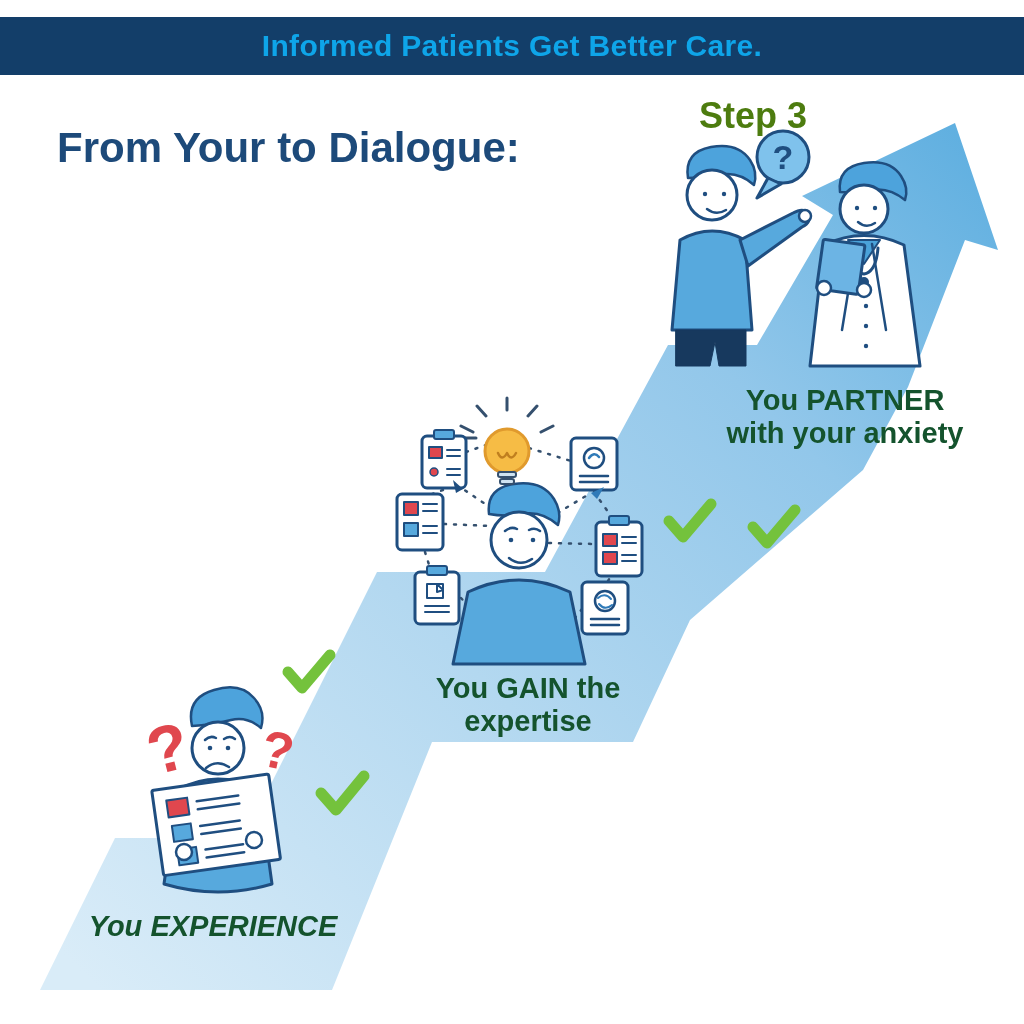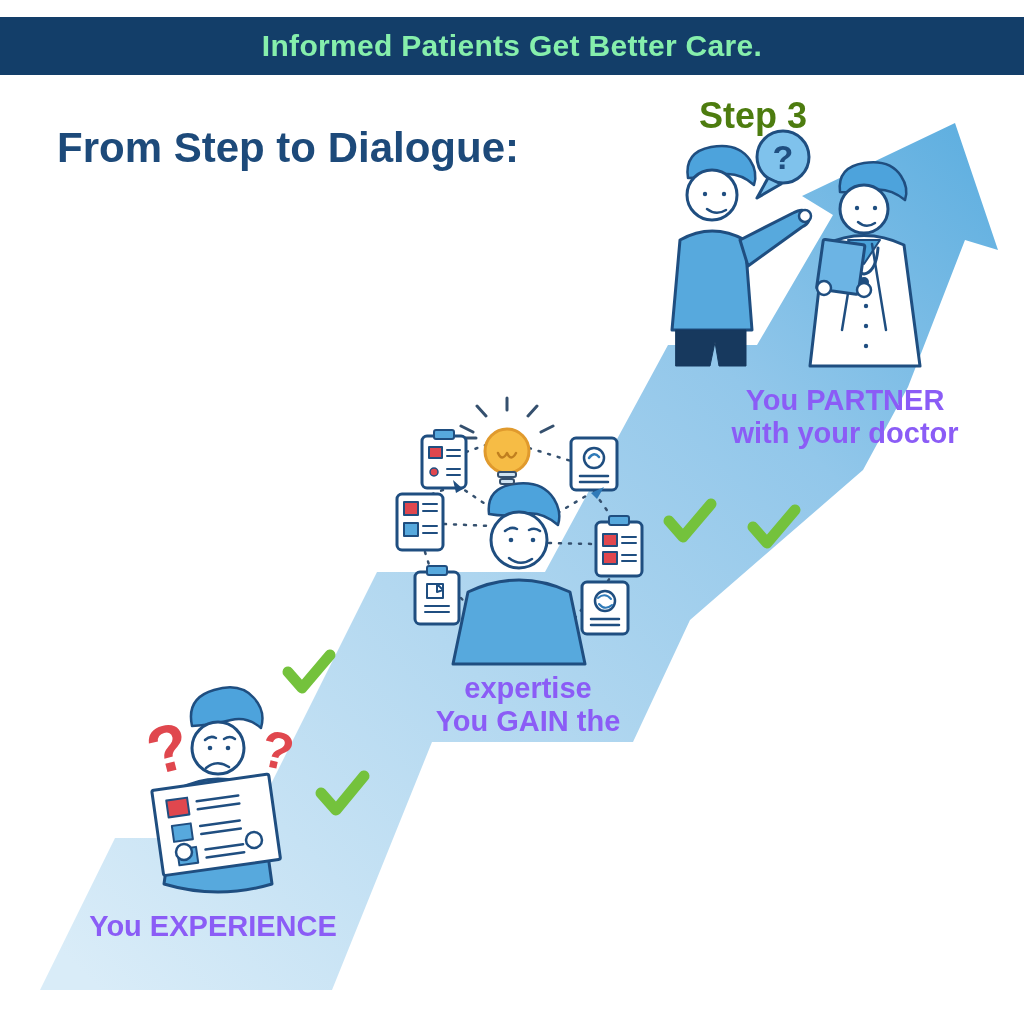--- a/index.html
+++ b/index.html
@@ -1,25 +1,25 @@
 <!DOCTYPE html>
 <html><head>
 <meta charset="utf-8">
 <style>
   html,body{margin:0;padding:0;background:#ffffff;}
   .stage{position:relative;width:1024px;height:1024px;background:#ffffff;overflow:hidden;
          font-family:"Liberation Sans",sans-serif;}
   .banner{position:absolute;left:0;top:17px;width:1024px;height:58px;background:#133e69;
           display:flex;align-items:center;justify-content:center;}
-  .banner-text{color:#86efac;font-size:30px;font-weight:bold;letter-spacing:.3px;}
+  .banner-text{color:#0ea5e9;font-size:30px;font-weight:bold;letter-spacing:.3px;}
   .title{position:absolute;left:57px;top:120px;color:#1d4a7a;font-size:42px;font-weight:bold;
          line-height:56px;white-space:nowrap;}
   .step-label{position:absolute;width:300px;text-align:left;color:#4d7c0f;
               font-size:36px;font-weight:bold;}
-  .caption{position:absolute;width:320px;text-align:center;color:#8b5cf6;
+  .caption{position:absolute;width:320px;text-align:center;color:#14532d;
            font-size:29px;font-weight:bold;line-height:33px;}
   svg{position:absolute;left:0;top:0;}
 </style>
 </head>
 <body>
 
 <div class="stage">
 
   <svg width="1024" height="1024" viewBox="0 0 1024 1024">
     <defs>
@@ -183,30 +183,30 @@
         <circle cx="875" cy="208" r="2.2" fill="#1f4e80"></circle>
       <path d="M858,222 q8,7 17,1" fill="none" stroke="#1f4e80" stroke-width="2.5"></path>
     </g>
   </svg>
 
   <div class="banner">
     <span class="banner-text">Informed Patients Get Better Care.</span>
   </div>
 
   <div class="title">
-    <div>From Step to Dialogue:</div>
+    <div>From Your to Dialogue:</div>
   </div>
 
   <div class="step-label" style="left:699px;top:95px;">Step 3</div>
 
-  <div class="caption" style="left:53px;top:910px;">
+  <div class="caption" style="left:53px;top:910px;font-style:italic;">
     <div>You EXPERIENCE</div>
   </div>
   <div class="caption" style="left:368px;top:672px;">
+    <div>You GAIN the</div>
     <div>expertise</div>
-    <div>You GAIN the</div>
   </div>
   <div class="caption" style="left:685px;top:384px;">
     <div>You PARTNER</div>
-    <div>with your doctor</div>
+    <div>with your anxiety</div>
   </div>
 
 </div>
 
 </body></html>

